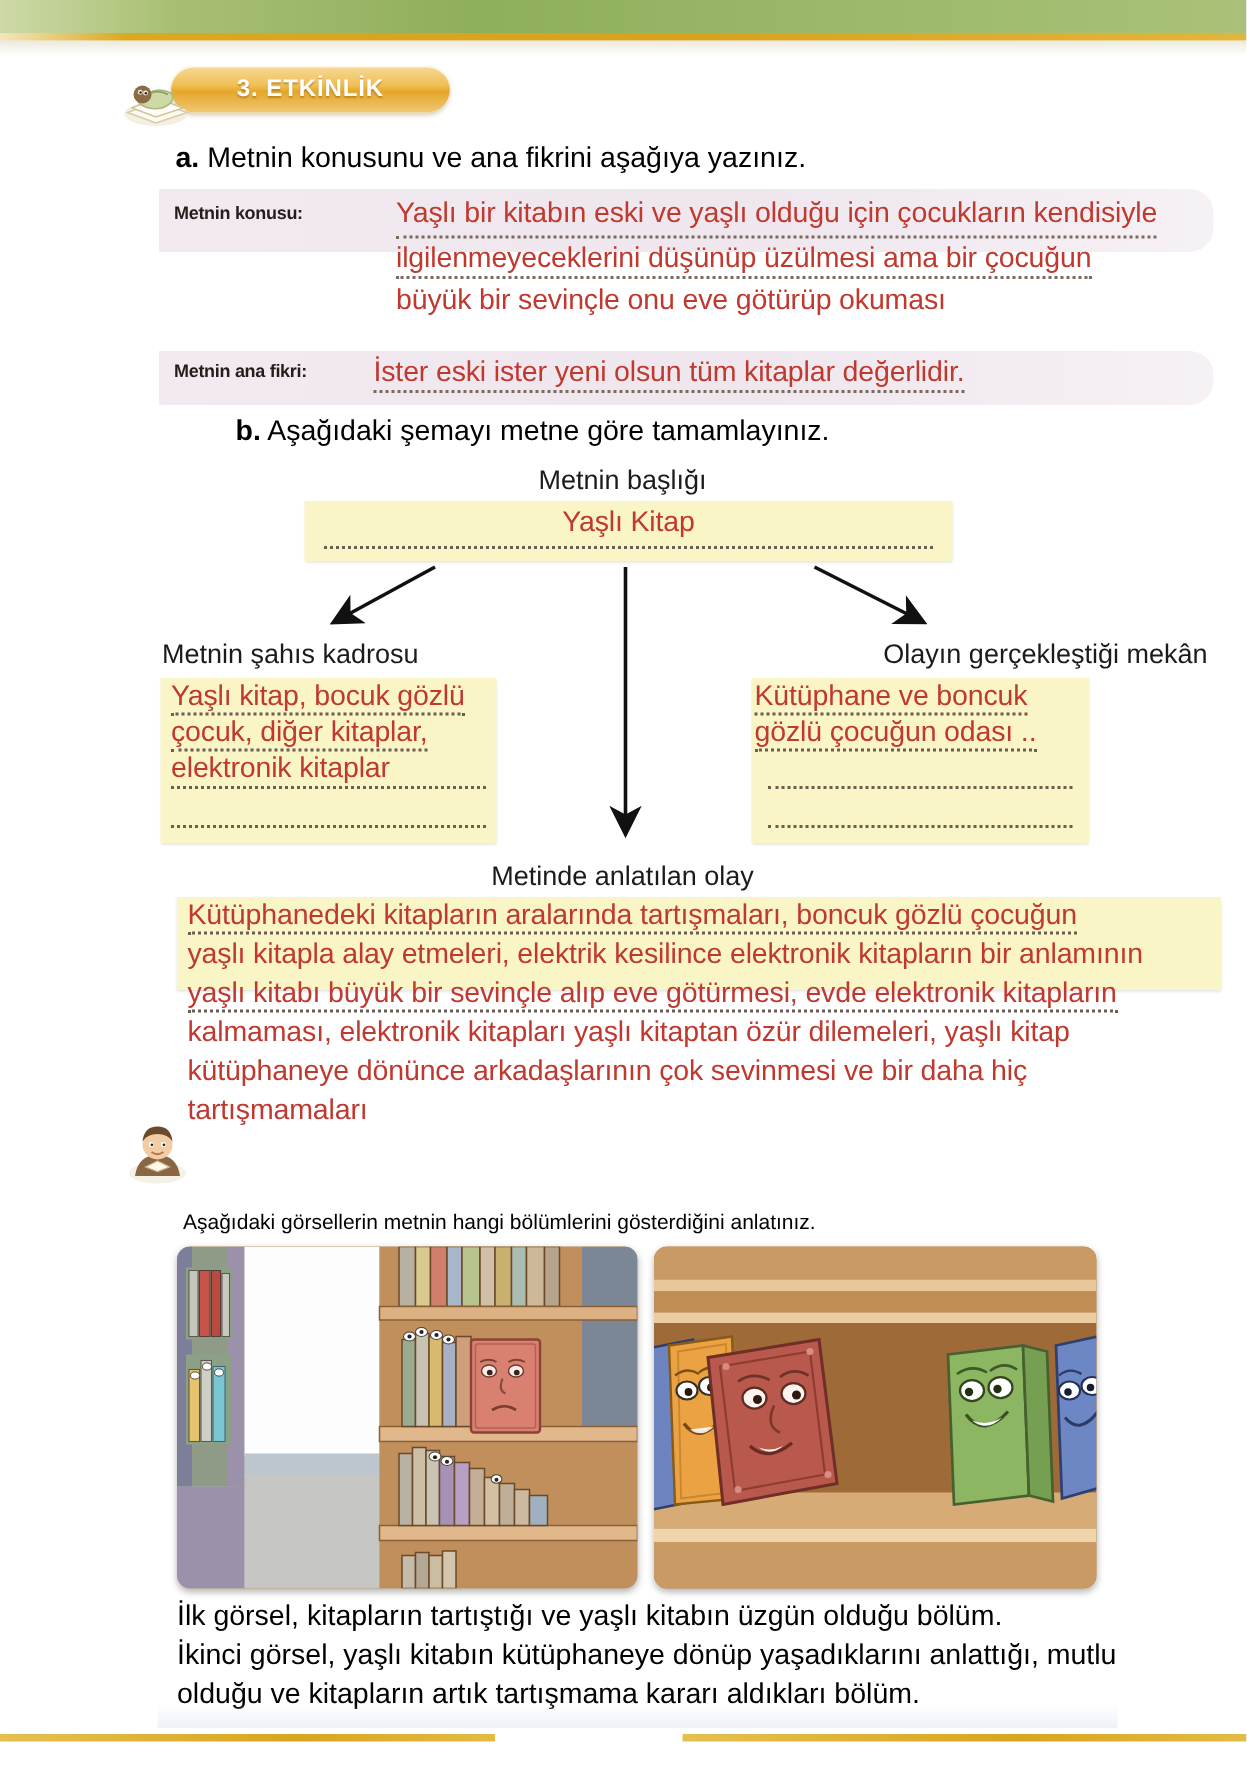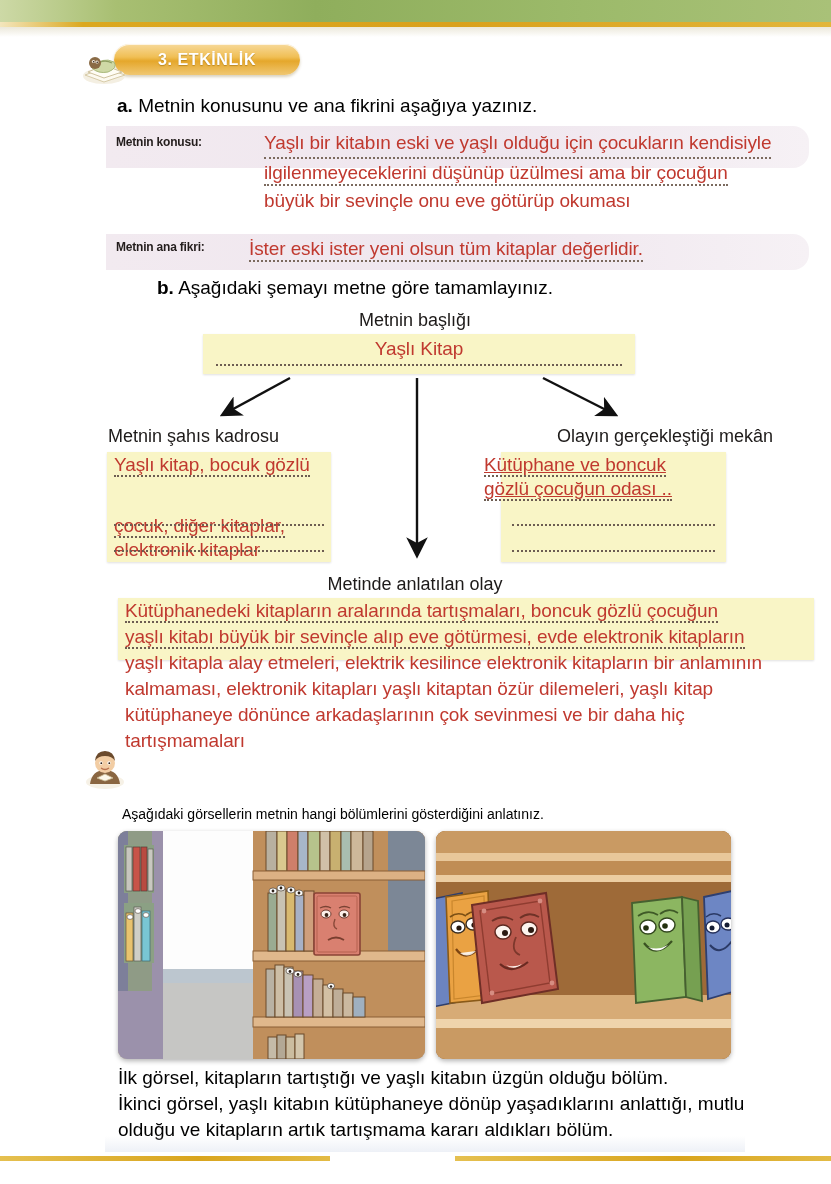--- a/index.html
+++ b/index.html
@@ -165,41 +165,41 @@
     </defs>
     <line x1="290" y1="378" x2="224" y2="414" stroke="#111" stroke-width="2.4" marker-end="url(#ah)"></line>
     <line x1="417" y1="378" x2="417" y2="554" stroke="#111" stroke-width="2.4" marker-end="url(#ah)"></line>
     <line x1="543" y1="378" x2="614" y2="414" stroke="#111" stroke-width="2.4" marker-end="url(#ah)"></line>
   </svg>
 
   <div class="center-label" style="left:108px;top:426px;width:240px;text-align:left;">Metnin şahıs kadrosu</div>
   <div class="yellow-box" style="left:107px;top:452px;width:224px;height:110px;"></div>
   <div style="position:absolute;left:114px;top:453px;width:212px;" class="hand">
     <div style="line-height:24px;"><span style="border-bottom:2px dotted #6d5d52;margin-top:20px;">Yaşlı kitap, bocuk gözlü</span></div>
-    <div style="line-height:24px;margin-top:37px;"><span style="border-bottom:2px dotted #6d5d52;">çocuk, diğer kitaplar,</span></div>
+    <div style="line-height:24px;"><span style="border-bottom:2px dotted #6d5d52;">çocuk, diğer kitaplar,</span></div>
     <div style="line-height:24px;"><span> elektronik kitaplar</span></div>
   </div>
   <div style="position:absolute;left:114px;top:524px;width:210px;border-bottom:2px dotted #6d5d52;"></div>
   <div style="position:absolute;left:114px;top:550px;width:210px;border-bottom:2px dotted #6d5d52;"></div>
 
-  <div class="center-label" style="left:525px;top:426px;width:280px;text-align:center;">Olayın gerçekleştiği mekân</div>
+  <div class="center-label" style="left:525px;top:426px;width:280px;text-align:right;">Olayın gerçekleştiği mekân</div>
   <div class="yellow-box" style="left:501px;top:452px;width:225px;height:110px;"></div>
-  <div style="position:absolute;left:484px;top:453px;width:210px;text-decoration:underline;" class="hand">
+  <div style="position:absolute;left:503px;top:453px;width:210px;" class="hand">
     <div style="line-height:24px;"><span style="border-bottom:2px dotted #6d5d52;">Kütüphane ve boncuk</span></div>
     <div style="line-height:24px;"><span style="border-bottom:2px dotted #6d5d52;">gözlü çocuğun odası ..</span></div>
   </div>
   <div style="position:absolute;left:512px;top:524px;width:203px;border-bottom:2px dotted #6d5d52;"></div>
   <div style="position:absolute;left:512px;top:550px;width:203px;border-bottom:2px dotted #6d5d52;"></div>
 
   <div class="center-label" style="left:215px;top:574px;width:400px;">Metinde anlatılan olay</div>
   <div class="yellow-box" style="left:118px;top:598px;width:696px;height:62px;"></div>
   <div style="position:absolute;left:125px;top:598px;width:700px;" class="hand">
     <div style="line-height:26px;"><span style="border-bottom:2px dotted #6d5d52;">Kütüphanedeki kitapların aralarında tartışmaları, boncuk gözlü çocuğun</span></div>
+    <div style="line-height:26px;"><span> yaşlı kitapla alay etmeleri, elektrik kesilince elektronik kitapların bir anlamının</span></div>
     <div style="line-height:26px;"><span style="border-bottom:2px dotted #6d5d52;">yaşlı kitabı büyük bir sevinçle alıp eve götürmesi, evde elektronik kitapların</span></div>
-    <div style="line-height:26px;"><span> yaşlı kitapla alay etmeleri, elektrik kesilince elektronik kitapların bir anlamının</span></div>
     <div style="line-height:26px;"><span>kalmaması,  elektronik kitapları yaşlı kitaptan özür dilemeleri, yaşlı kitap</span></div>
     <div style="line-height:26px;"><span>kütüphaneye dönünce arkadaşlarının çok sevinmesi ve bir daha hiç</span></div>
     <div style="line-height:26px;"><span>tartışmamaları</span></div>
   </div>
 
   <div class="badge-row" style="left:82px;top:748px;">
     <div class="mascot">
       <svg viewBox="0 0 46 42" width="46" height="42">
         <ellipse cx="23" cy="34" rx="19" ry="7" fill="#f6f1e6"></ellipse>
         <path d="M8 36 Q10 22 23 22 Q36 22 38 36 Z" fill="#8a6642"></path>

